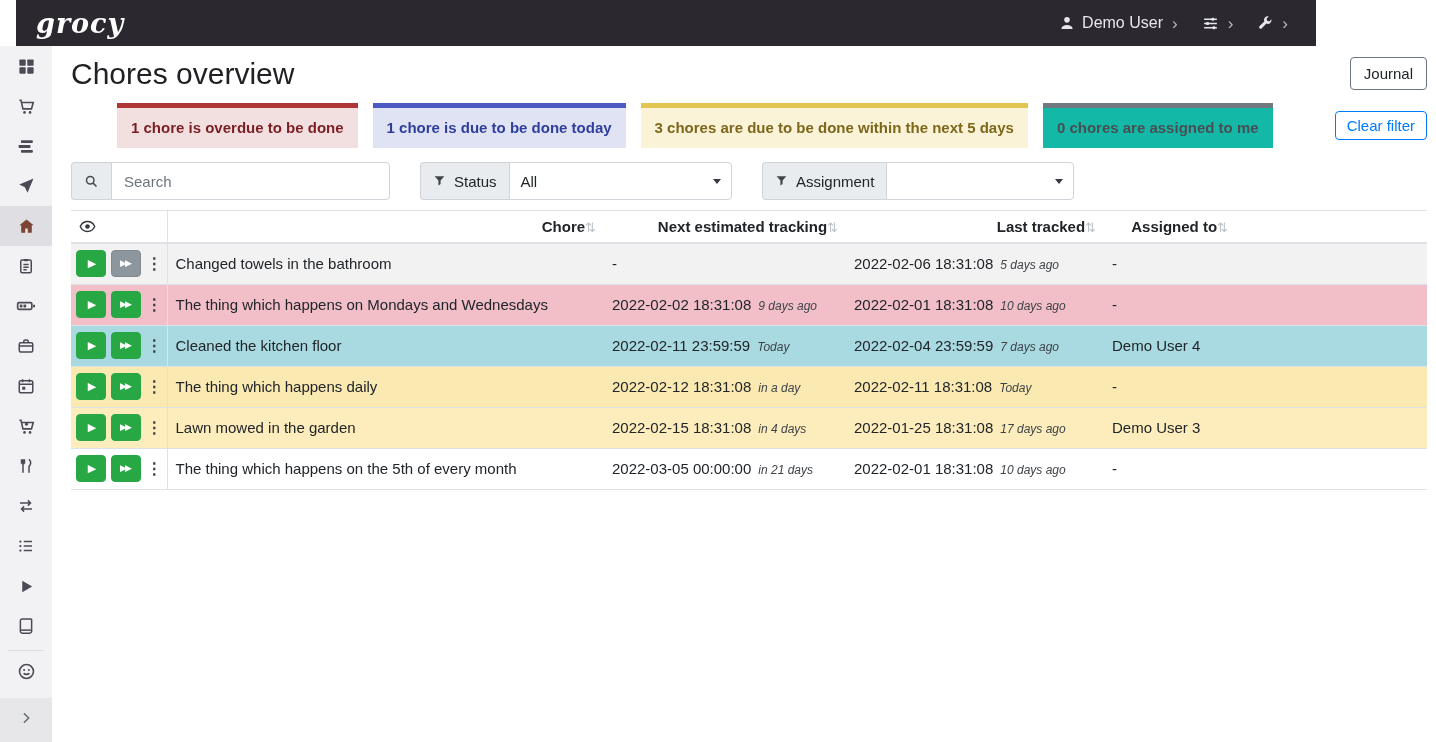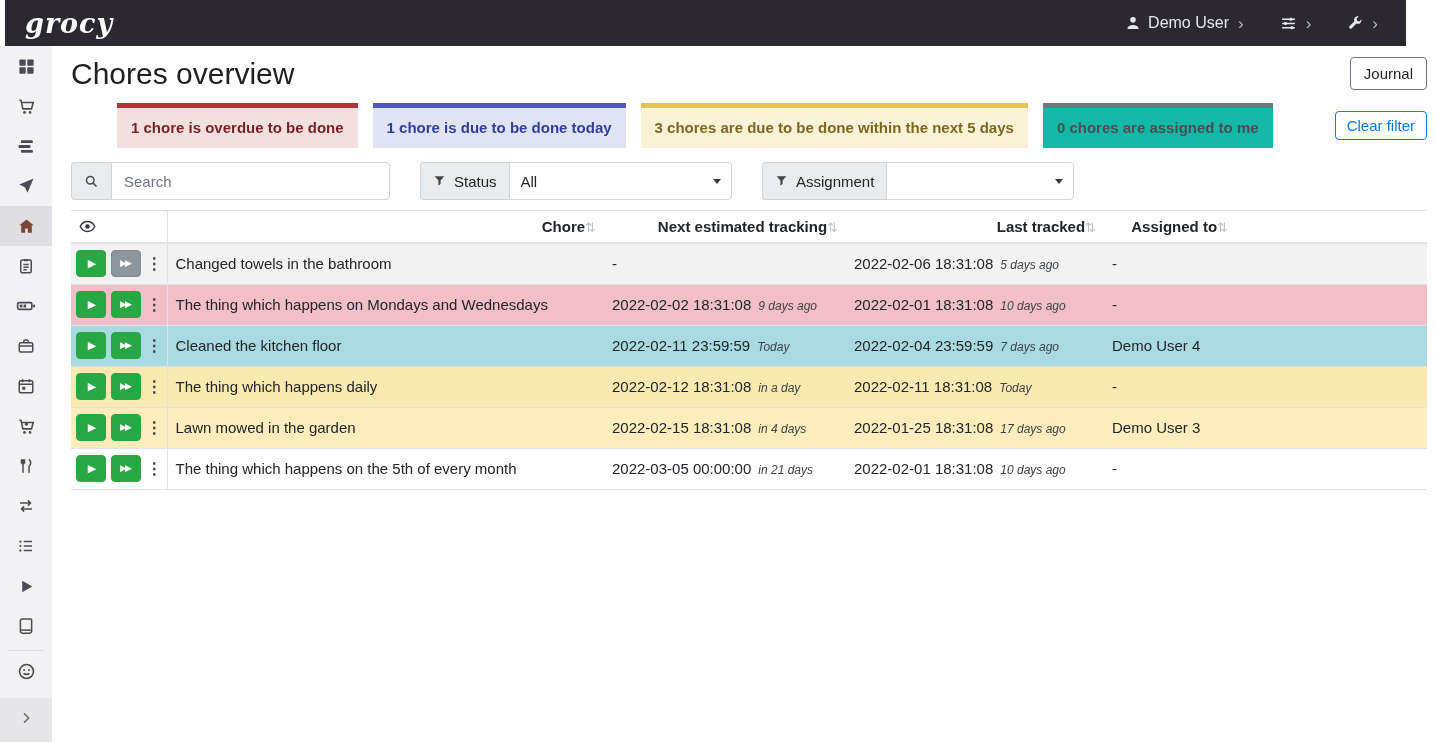--- a/index.html
+++ b/index.html
@@ -1,24 +1,24 @@
 <!DOCTYPE html>
 <html><head>
 <meta charset="utf-8">
 <style>
   * { box-sizing: border-box; margin: 0; padding: 0; }
   html,body { width:1436px; height:742px; overflow:hidden; background:#fff;
     font-family:"Liberation Sans", sans-serif; color:#212529; }
 
   
-  .topbar { position:fixed; top:0; left:5px; width:1401px; height:46px; background:#2b2830;
+  .topbar { position:fixed; top:0; left:16px; width:1300px; height:46px; background:#2b2830;
     display:flex; align-items:center; justify-content:space-between; padding:0 28px 0 20px; z-index:10; }
   .logo { color:#fff; font-family:"DejaVu Serif", serif; font-style:italic; font-weight:700;
     font-size:27px; letter-spacing:1px; cursor:pointer; }
-  .topbar-right { display:flex; align-items:center; gap:36px; }
+  .topbar-right { display:flex; align-items:center; gap:24px; }
   .tb-item { display:flex; align-items:center; gap:7px; color:#e6e6ec; font-size:16px; cursor:pointer; }
   .tb-item svg { display:block; }
   .chev { color:#b9bac2; font-size:17px; line-height:1; padding-left:2px; }
 
   
   .sidebar { position:fixed; top:46px; left:0; width:52px; height:696px; background:#f2f2f4;
     display:flex; flex-direction:column; }
   .side-item { height:40px; display:flex; align-items:center; justify-content:center;
     color:#4c4a54; cursor:pointer; flex:none; }
   .side-item svg { display:block; }

